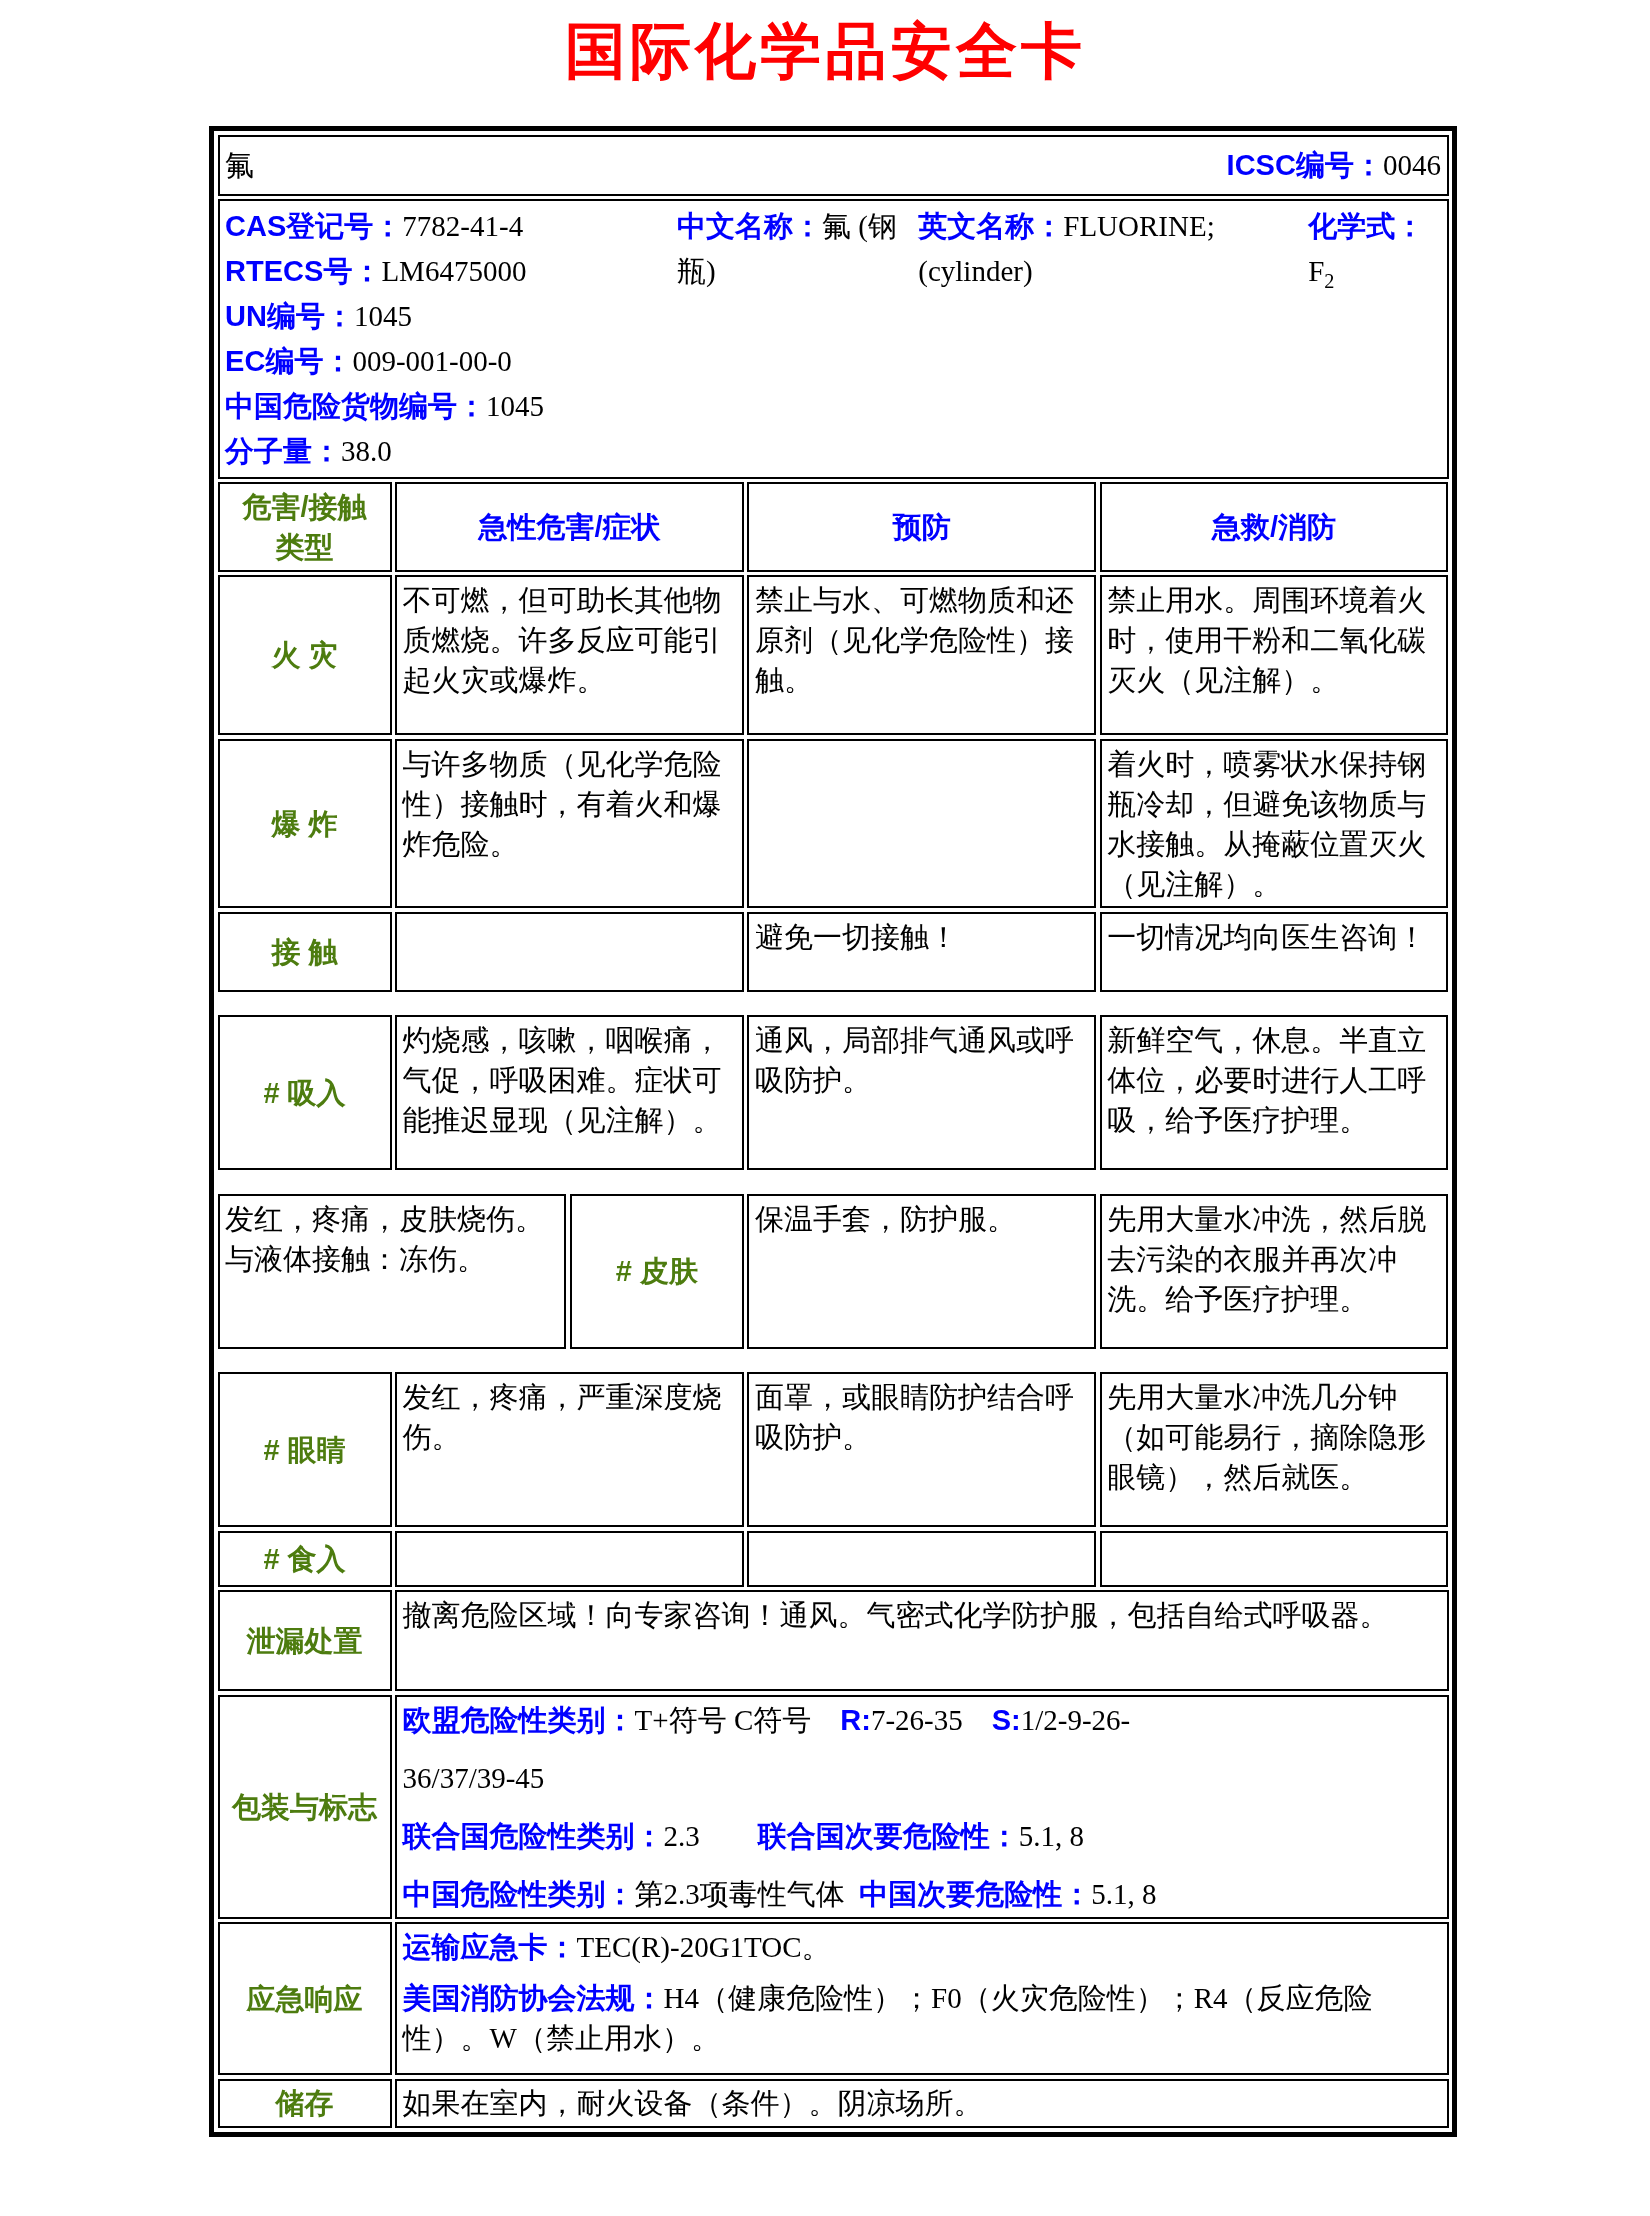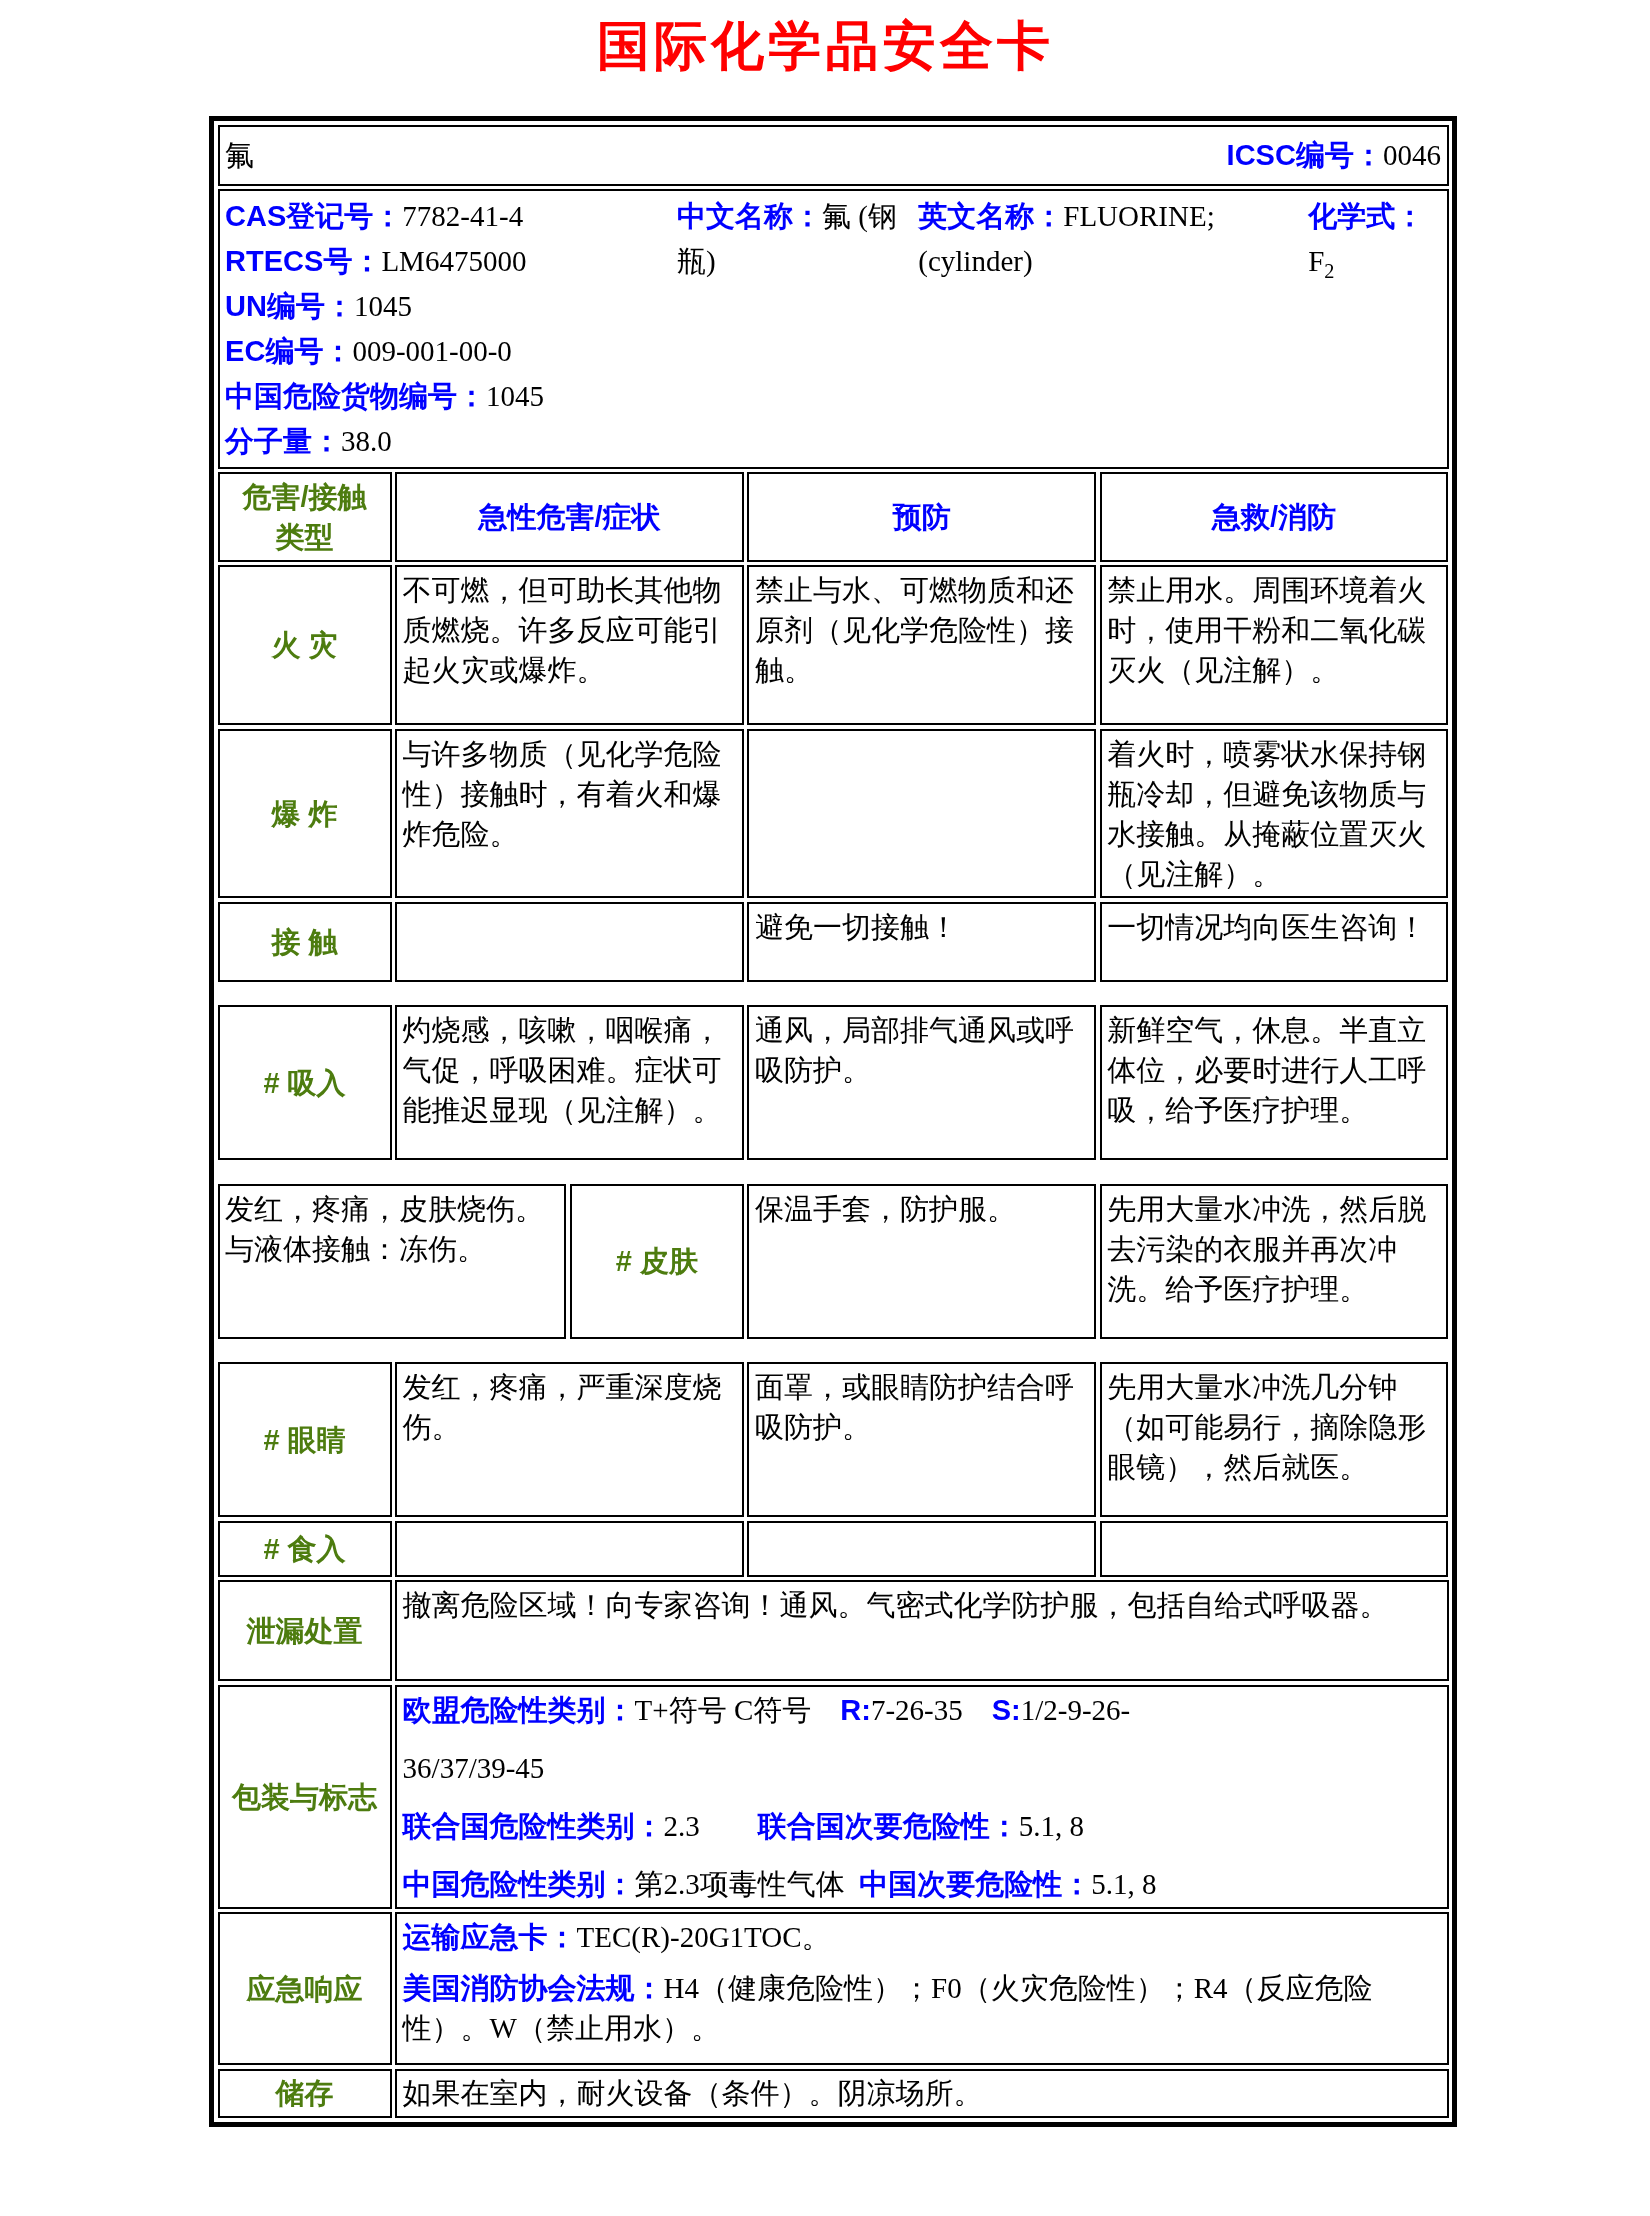--- a/index.html
+++ b/index.html
@@ -5,21 +5,21 @@
   * { box-sizing: border-box; margin: 0; padding: 0; }
   html, body { background: #ffffff; }
   body {
     width: 1651px; height: 2216px; position: relative;
     font-family: "Liberation Serif", "DejaVu Serif", serif;
     color: #000000;
   }
   .page-title {
     margin-top: 11px;
     text-align: center;
-    font-size: 53px;
+    font-size: 61px;
     font-weight: bold;
     letter-spacing: 4.2px;
     color: #ff0000;
   }
   .card {
     margin: 33px 0 0 209px;
     width: 1248px;
     border: 5.6px solid #000000;
     padding: 3.5px;
     background: #ffffff;

